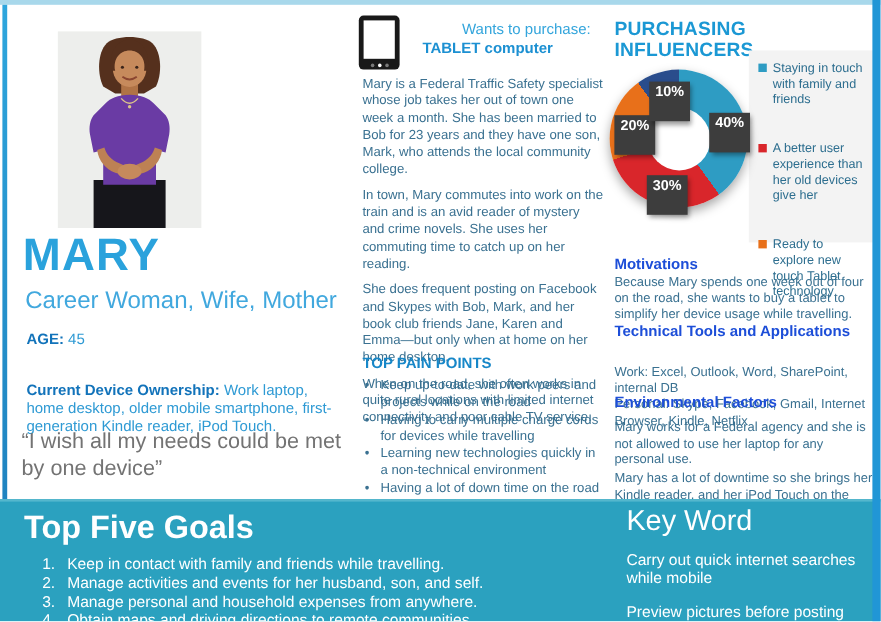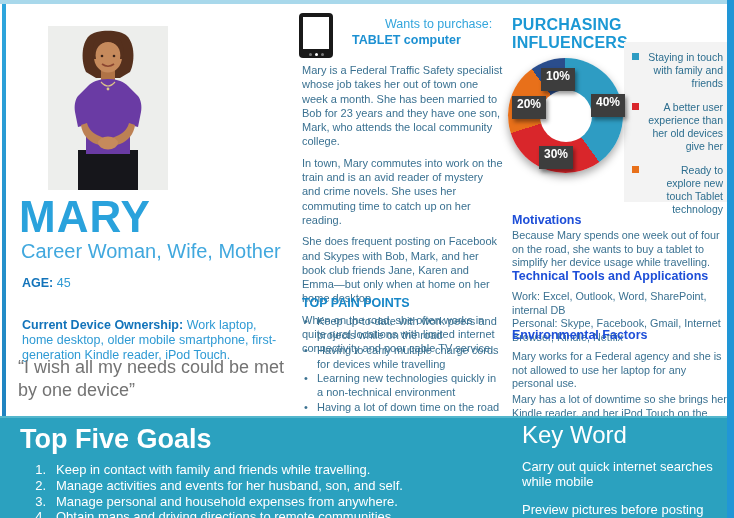--- a/index.html
+++ b/index.html
@@ -7,21 +7,21 @@
         font-family:"Liberation Sans", sans-serif;-webkit-font-smoothing:antialiased;}
   .abs{position:absolute;}
 
   
   .edge-top{left:0;top:0;width:734px;height:4px;background:#a8d8eb;}
   .edge-left{left:2px;top:4px;width:4px;height:412px;background:linear-gradient(180deg,#2ea6dd,#1f83c0);}
   .edge-right{right:0;top:0;width:7px;height:518px;background:#2196d6;z-index:6;}
 
   
   .photo{left:48px;top:26px;width:120px;height:164px;}
-  .name{left:19px;top:192px;font-size:44px;font-weight:700;color:#2aa2dc;letter-spacing:1px;}
+  .name{left:19px;top:192px;font-size:38px;font-weight:700;color:#2aa2dc;letter-spacing:1px;}
   .role{left:21px;top:240px;font-size:20px;color:#41a8de;}
   .meta{font-size:12.5px;color:#2e9ad4;line-height:15px;}
   .meta b{color:#1273ba;}
   .meta-age{left:22px;top:276px;}
   .meta-job{left:22px;top:298px;}
   .meta-device{left:22px;top:318px;width:258px;}
   .quote{left:18px;top:356px;width:272px;font-size:18px;line-height:23px;color:#737373;}
 
   
   .tablet{left:299px;top:13px;width:34px;height:45px;background:#191919;border-radius:4px;}
@@ -35,40 +35,40 @@
   .bio{left:302px;top:63px;width:201px;font-size:11px;line-height:14.3px;color:#3a7191;}
   .bio p{margin:0 0 7px 0;}
   .pain-title{left:302px;top:296px;font-size:12.5px;font-weight:700;color:#1787c8;}
   .pain-list{left:302px;top:314px;width:199px;font-size:11px;line-height:14.3px;color:#3a7191;}
   .pp{position:relative;padding-left:15px;}
   .pp::before{content:"\2022";position:absolute;left:2px;}
 
   
   .inf-title{left:512px;top:16px;font-size:16px;font-weight:700;color:#1b98d4;letter-spacing:.2px;}
   .legend{left:624px;top:42px;width:104px;height:160px;background:#f3f3f3;box-sizing:border-box;
-          padding:9px 5px 8px 8px;display:flex;flex-direction:column;gap:11px;z-index:2;text-align:right;}
+          padding:9px 5px 8px 8px;display:flex;flex-direction:column;gap:28px;z-index:2;}
   .leg-item{display:flex;gap:5px;font-size:10.5px;line-height:13px;color:#2d6e8f;}
   .swatch{width:7px;height:7px;margin-top:2px;flex:none;}
   .donut{left:508px;top:58px;width:115px;height:115px;border-radius:50%;z-index:3;
          box-shadow:0 4px 9px rgba(0,0,0,.35),0 0 0 2px #ffffff;}
   .hole{position:absolute;left:50%;top:50%;width:52px;height:52px;margin:-26px 0 0 -26px;border-radius:50%;background:#ffffff;}
   .slbl{position:absolute;z-index:4;background:#3d3d3d;color:#fff;font-weight:700;font-size:12px;
-        padding:1px 5px 8px 5px;box-shadow:2px 3px 4px rgba(0,0,0,.4);}
+        padding:1px 5px 18px 5px;box-shadow:2px 3px 4px rgba(0,0,0,.4);}
   .slbl-40{left:591px;top:94px;text-align:right;}
   .slbl-10{left:541px;top:68px;}
   .slbl-20{left:512px;top:96px;}
   .slbl-30{left:539px;top:146px;}
 
   .rsec{width:218px;font-size:10.8px;line-height:13.8px;color:#3a7191;}
   .rsec h3{margin:0;font-size:12.5px;font-weight:700;color:#1d4ed8;}
   .rsec p{margin:0;}
   .sec-motiv{left:512px;top:214px;}
   .sec-motiv p{margin-top:1px;}
   .sec-tech{left:512px;top:270px;}
-  .sec-tech p{margin-top:6px;}
+  .sec-tech p{margin-top:20px;}
   .sec-tech p + p{margin-top:0;}
   .sec-env{left:512px;top:329px;}
   .sec-env p{margin-top:7px;}
   .sec-env p + p{margin-top:2px;}
 
   
   .bottom-band{left:0;top:416px;width:734px;height:102px;background:#2ba1bf;
                border-top:2px solid #54b7cd;box-sizing:border-box;z-index:5;}
   .goals-title{position:absolute;left:20px;top:6px;font-size:27px;font-weight:700;color:#ffffff;}
   .goals{position:absolute;left:24px;top:44px;font-size:13px;color:#ffffff;line-height:15.8px;}

